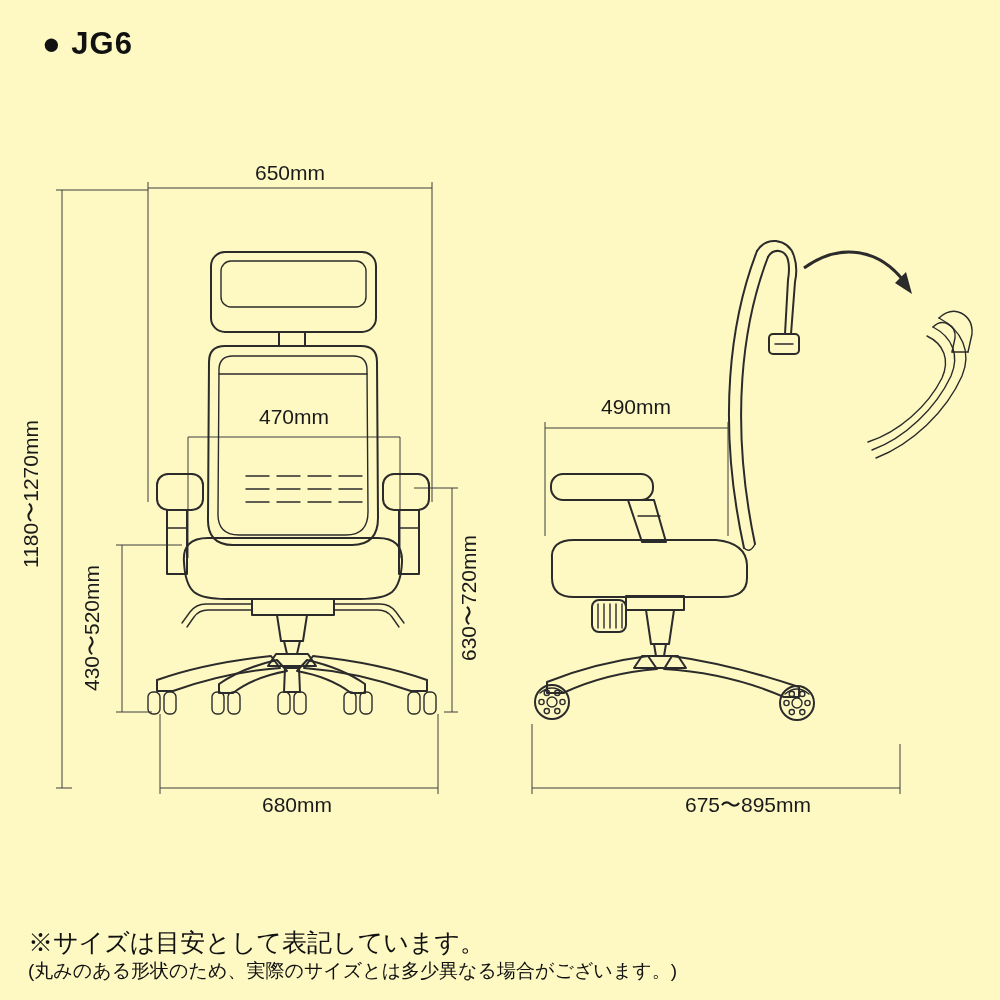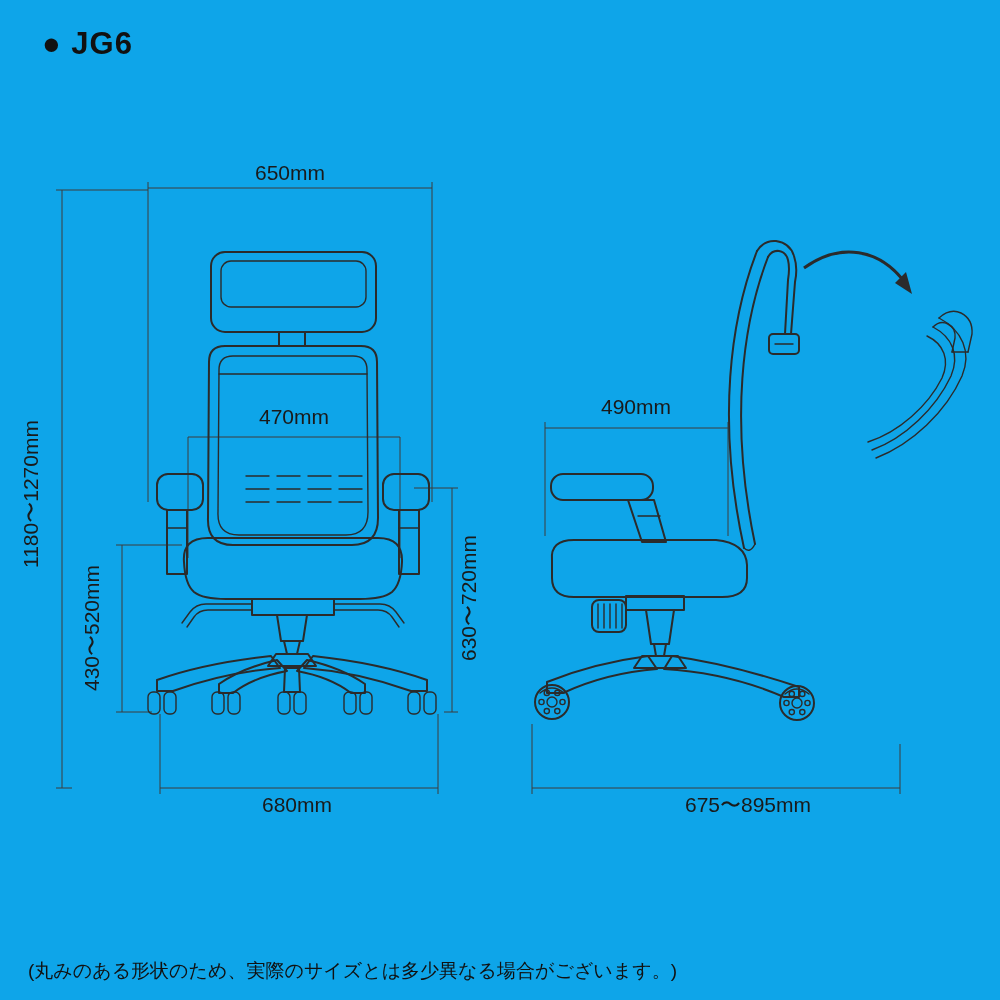--- a/index.html
+++ b/index.html
@@ -1,16 +1,16 @@
 <!DOCTYPE html>
 <html><head>
 <meta charset="utf-8">
 <style>
   html,body{margin:0;padding:0;background:#ffffff;}
-  .canvas{position:relative;width:1000px;height:1000px;background:#0ea5e9;overflow:hidden;
+  .canvas{position:relative;width:1000px;height:1000px;background:#fef9c3;overflow:hidden;
           font-family:"Liberation Sans", sans-serif;color:#111;}
   .title{position:absolute;left:42px;top:26px;font-size:31px;font-weight:bold;letter-spacing:1px;color:#111;}
   .footnote1{position:absolute;left:28px;top:926px;font-size:25px;color:#111;}
   .footnote2{position:absolute;left:28px;top:958px;font-size:19px;color:#111;}
   svg{position:absolute;left:0;top:0;}
   .chair{stroke:#2b2b2b;stroke-width:2;fill:none;stroke-linecap:round;stroke-linejoin:round;}
   .chair-thin{stroke:#2b2b2b;stroke-width:1.4;fill:none;stroke-linecap:round;stroke-linejoin:round;}
   .dimline{stroke:#3c3c3c;stroke-width:1;fill:none;}
   .dim{font-family:"Liberation Sans", sans-serif;font-size:21px;fill:#1a1a1a;}
   .arrow{stroke:#2b2b2b;stroke-width:3;fill:none;}
@@ -185,15 +185,16 @@
       <text class="dim" x="294" y="424" text-anchor="middle">470mm</text>
       <text class="dim" x="38" y="494" text-anchor="middle" transform="rotate(-90 38 494)">1180〜1270mm</text>
       <text class="dim" x="99" y="628" text-anchor="middle" transform="rotate(-90 99 628)">430〜520mm</text>
       <text class="dim" x="476" y="598" text-anchor="middle" transform="rotate(-90 476 598)">630〜720mm</text>
       <text class="dim" x="297" y="812" text-anchor="middle">680mm</text>
       <text class="dim" x="636" y="414" text-anchor="middle">490mm</text>
       <text class="dim" x="748" y="812" text-anchor="middle">675〜895mm</text>
     </g>
   </svg>
 
+  <div class="footnote1">※サイズは目安として表記しています。</div>
   <div class="footnote2">(丸みのある形状のため、実際のサイズとは多少異なる場合がございます。)</div>
 
 </div>
 
 </body></html>

